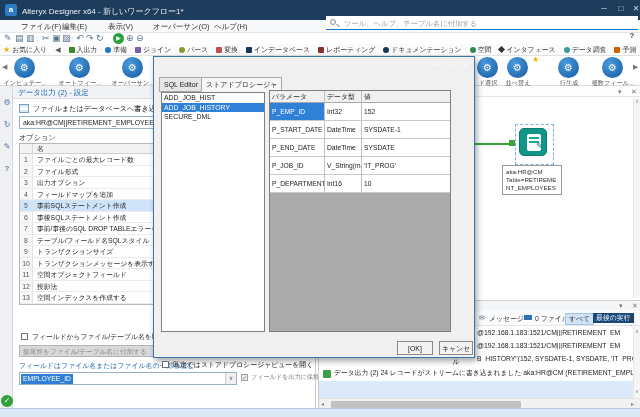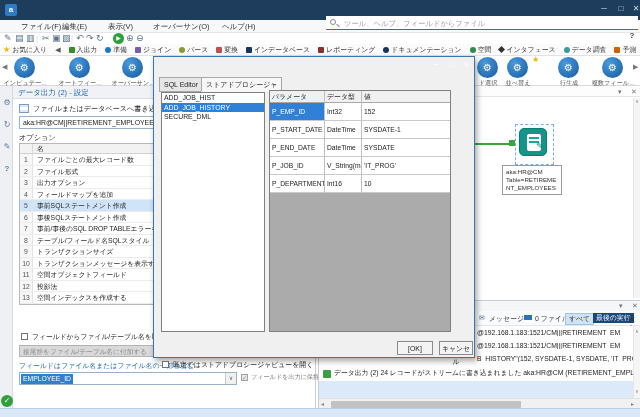--- a/index.html
+++ b/index.html
@@ -159,36 +159,37 @@
   .dbutton { top:267px; height:14px; border:1px solid #8a8a8a; background:#f3f3f3; font-size:6.9px;
     text-align:center; line-height:13px; }
   .okbtn { left:243px; width:36px; }
   .cancelbtn { left:285px; width:34px; }
 </style>
 </head>
 <body>
 
 <div class="abs titlebar">
   <div class="abs appicon">a</div>
+  <div class="abs titletext nowrap">Alteryx Designer x64 - 新しいワークフロー1*</div>
   <div class="abs winbtn" style="left:597px">─</div>
   <div class="abs winbtn" style="left:614px">□</div>
   <div class="abs winbtn" style="left:629px">✕</div>
 </div>
 
 <div class="abs menubar"></div>
 <div class="abs menuitem" style="left:21px">ファイル(F)</div>
 <div class="abs menuitem" style="left:62px">編集(E)</div>
 <div class="abs menuitem" style="left:108px">表示(V)</div>
 <div class="abs menuitem" style="left:153px">オーバーサン(O)</div>
-<div class="abs menuitem" style="left:222px">ヘルプ(H)</div>
+<div class="abs menuitem" style="left:214px">ヘルプ(H)</div>
 
 <div class="abs searchbox">
   <span class="abs searchglyph" style="left:4px;top:3px"></span>
   <span class="abs searchtail" style="left:10px;top:9px"></span>
-  <span class="abs searchph nowrap" style="left:18px;top:3px">ツール、ヘルプ、フィールドからファイル</span>
+  <span class="abs searchph nowrap" style="left:18px;top:3px">ツール、ヘルプ、テーブル名に付加する</span>
 </div>
 <div class="abs helpicon">?</div>
 
 <div class="abs quickbar"></div>
 <span class="abs qicon" style="left:4px">✎</span>
 <span class="abs qicon" style="left:15px">▤</span>
 <span class="abs qicon" style="left:26px">▥</span>
 <span class="abs qsep" style="left:36px">|</span>
 <span class="abs qicon" style="left:42px">✂</span>
 <span class="abs qicon" style="left:52px">▣</span>

